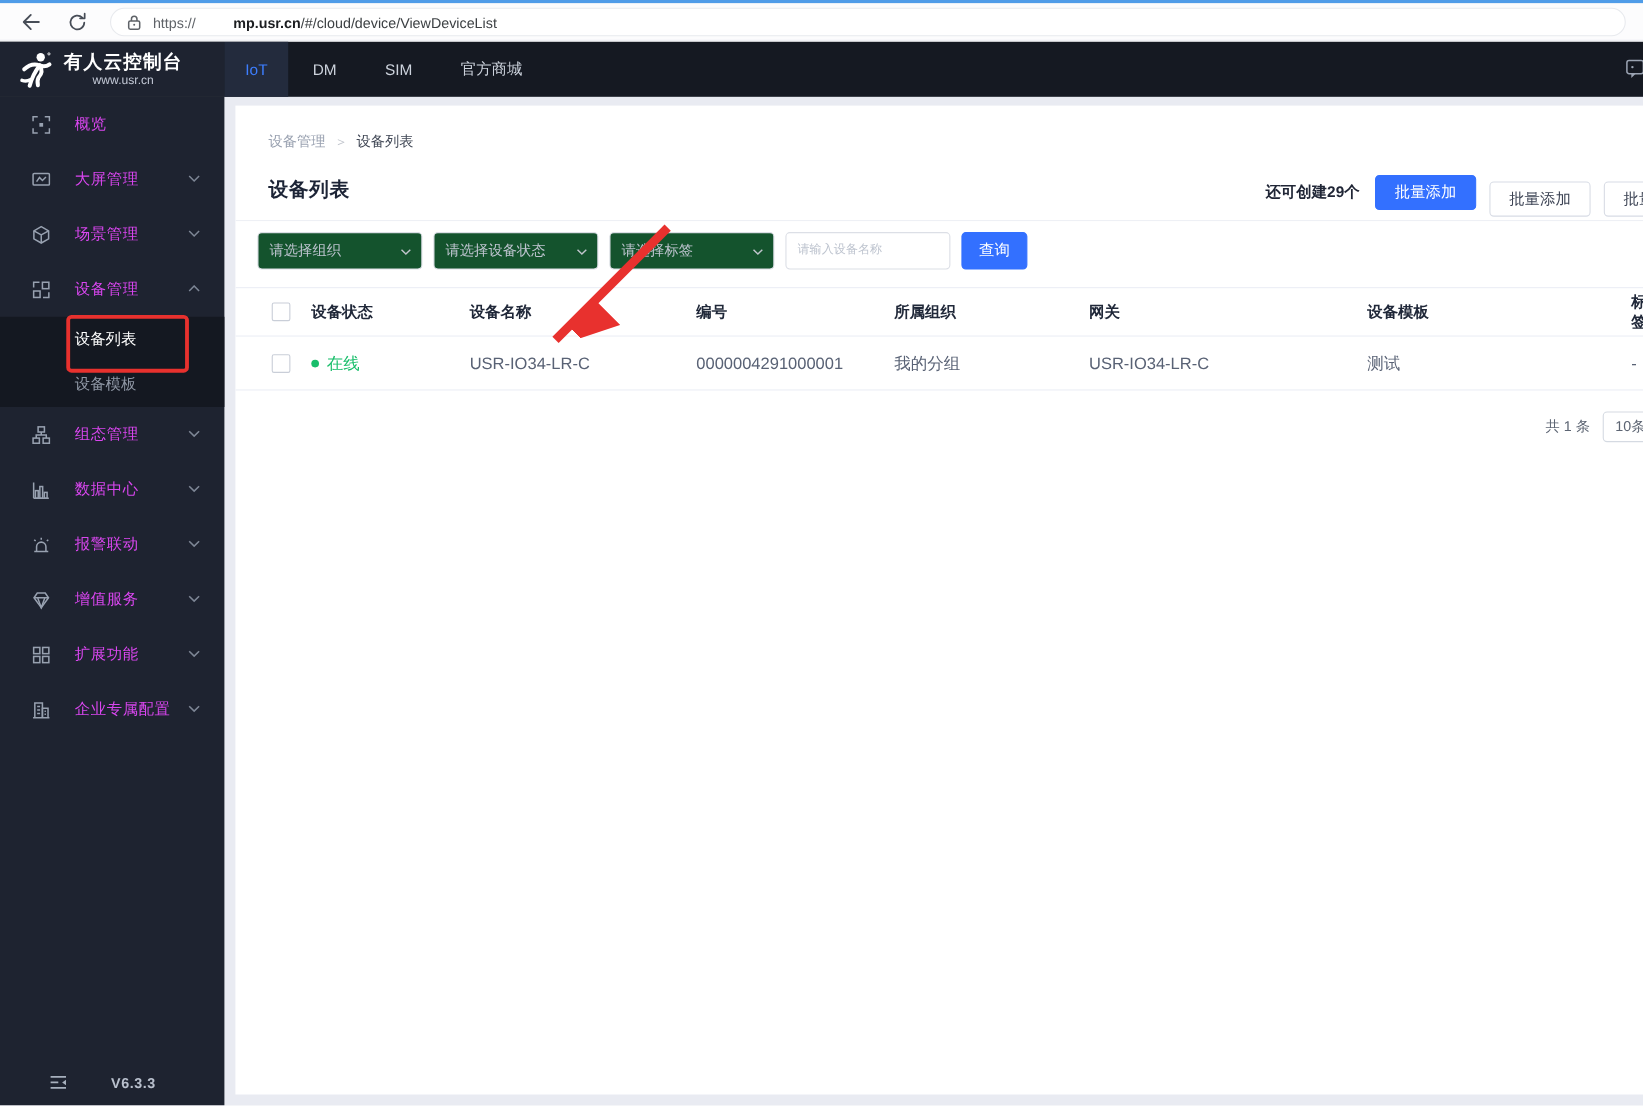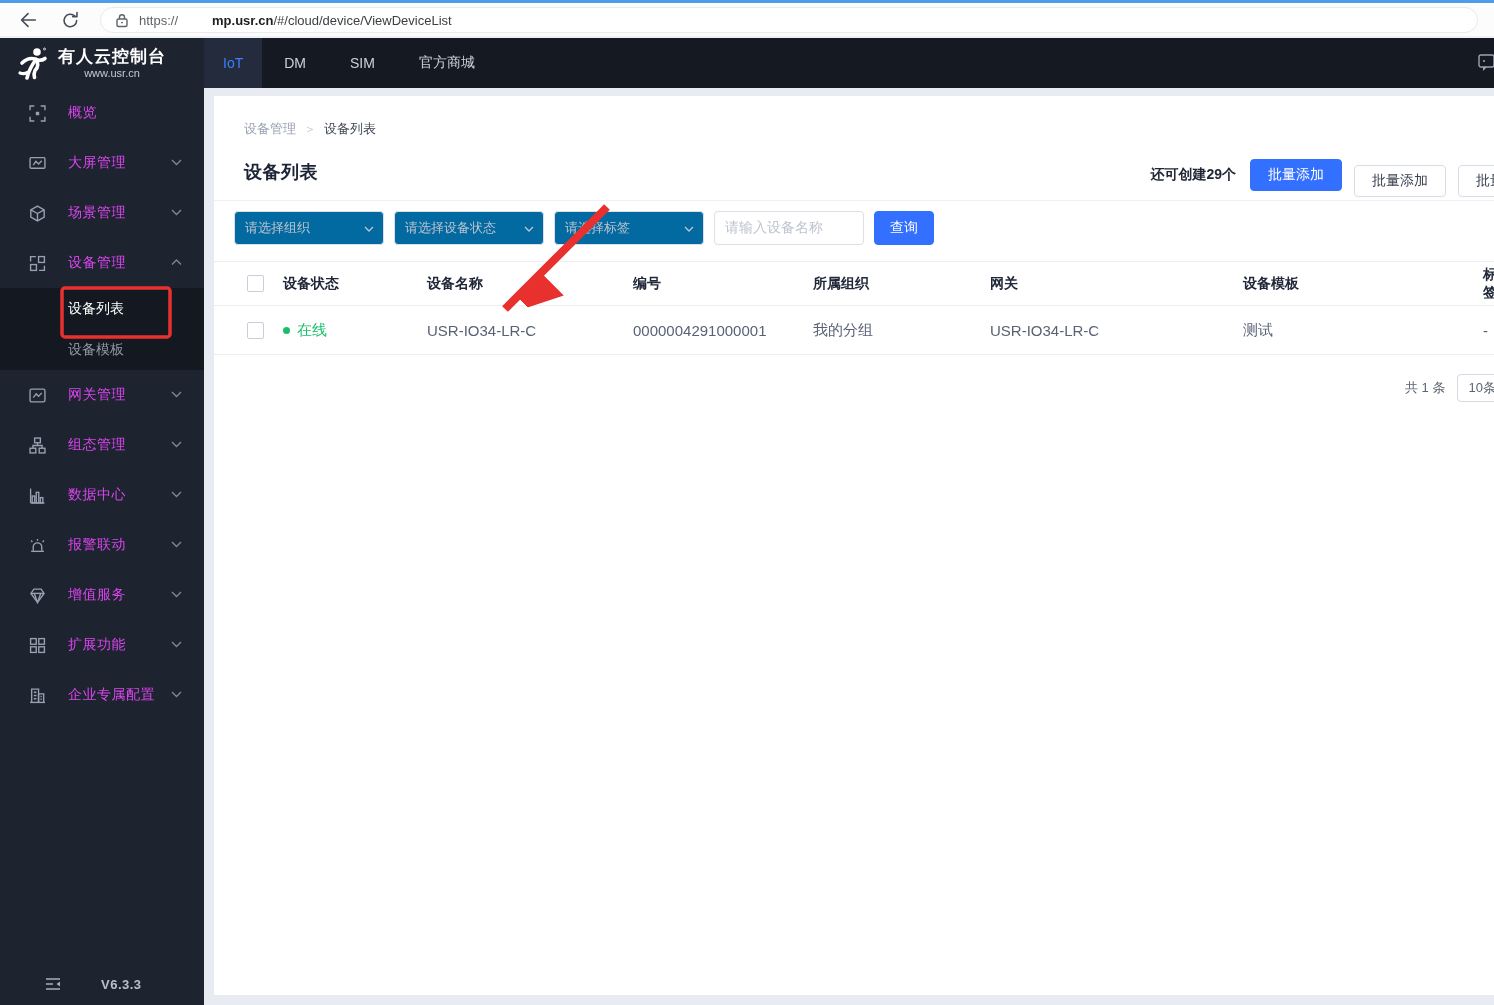--- a/index.html
+++ b/index.html
@@ -49,24 +49,24 @@
   .bc-sep{color:#c0c4cc;font-size:12px;}
   .bc-last{color:#414856;}
   .page-title{position:absolute;left:30px;top:64px;font-size:18px;font-weight:700;color:#1c2436;letter-spacing:.5px;}
   .header-controls{position:absolute;top:57px;right:-56px;display:flex;align-items:center;gap:12px;}
   .quota{font-size:14px;font-weight:700;color:#202636;margin-right:2px;white-space:nowrap;}
   .btn{height:32px;box-sizing:border-box;border-radius:4px;font-size:14px;display:flex;align-items:center;justify-content:center;padding:0 17px;cursor:pointer;white-space:nowrap;}
   .btn-primary{background:#3370ff;color:#ffffff;border:1px solid #3370ff;}
   .btn-plain{background:#ffffff;color:#3c4354;border:1px solid #d8dce5;margin-top:12px;}
   .divider{position:absolute;left:0;right:0;top:104px;border-top:1px solid #eef0f5;}
   .filters{position:absolute;left:20px;top:115px;display:flex;gap:10px;align-items:center;}
-  .select{width:150px;height:34px;box-sizing:border-box;border:1px solid #dcdfe6;border-radius:4px;background:#0369a1;display:flex;align-items:center;padding:0 10px;position:relative;cursor:pointer;}
+  .select{width:150px;height:34px;box-sizing:border-box;border:1px solid #dcdfe6;border-radius:4px;background:#14532d;display:flex;align-items:center;padding:0 10px;position:relative;cursor:pointer;}
   .placeholder{font-size:13px;color:#bec4cf;}
   .sel-chev{position:absolute;right:9px;top:14px;}
-  .text-input{width:150px;height:34px;box-sizing:border-box;border:1px solid #dcdfe6;border-radius:4px;padding:0 10px;font-size:14px;color:#303645;outline:none;font-family:Liberation Serif, serif;}
+  .text-input{width:150px;height:34px;box-sizing:border-box;border:1px solid #dcdfe6;border-radius:4px;padding:0 10px;font-size:11px;color:#303645;outline:none;font-family:Liberation Mono, monospace;}
   .text-input::placeholder{color:#bec4cf;}
   .btn-search{width:60px;height:34px;}
   
   .table{position:absolute;left:0;right:0;top:165px;}
   .t-head,.t-row{display:grid;grid-template-columns:49px 144px 206px 180px 177px 253px 240px 1fr;padding-left:20px;align-items:center;}
   .t-head{height:43px;border-top:1px solid #ebeef5;border-bottom:1px solid #ebeef5;font-size:14px;font-weight:700;color:#202839;}
   .t-row{height:48px;border-bottom:1px solid #ebeef5;font-size:15px;color:#596275;}
   .checkbox{width:15px;height:15px;border:1px solid #c9ced8;border-radius:2px;background:#fff;margin-left:13px;cursor:pointer;}
   .status-cell{display:flex;align-items:center;gap:7px;}
   .dot{width:7px;height:7px;border-radius:50%;}
@@ -204,36 +204,20 @@
           <polyline points="1,5.5 5.5,1 10,5.5" fill="none" stroke="#7d8695" stroke-width="1.4"></polyline>
         </svg>
       </span>
   </div>
 
   <div class="submenu">
     <div class="sub-item active">设备列表</div>
     <div class="sub-item">设备模板</div>
   </div>
 
-  <div class="menu-item">
-    <span class="mi-icon">
-      <svg class="ic" width="17" height="17" viewBox="0 0 16 16">
-          <g fill="none" stroke="#98a1b0" stroke-width="1.3">
-            <rect x="1" y="2" width="14" height="12" rx="1.5"></rect>
-            <polyline points="4,10 6.8,6.5 9,8.8 12,5.5"></polyline>
-          </g>
-        </svg>
-    </span>
-    <span class="mi-label">网关管理</span>
-    <span class="mi-chev">
-        <svg class="ic" width="11" height="7" viewBox="0 0 11 7">
-          <polyline points="1,1 5.5,5.5 10,1" fill="none" stroke="#7d8695" stroke-width="1.4"></polyline>
-        </svg>
-      </span>
-  </div>
 
   <div class="menu-item">
     <span class="mi-icon">
       <svg class="ic" width="17" height="17" viewBox="0 0 16 16">
           <g fill="none" stroke="#98a1b0" stroke-width="1.3">
             <rect x="5.3" y="1" width="5.4" height="4.4"></rect>
             <rect x="1" y="10.6" width="5.4" height="4.4"></rect>
             <rect x="9.6" y="10.6" width="5.4" height="4.4"></rect>
             <path d="M8 5.4 V8 M3.7 10.6 V8 H12.3 V10.6"></path>
           </g>

